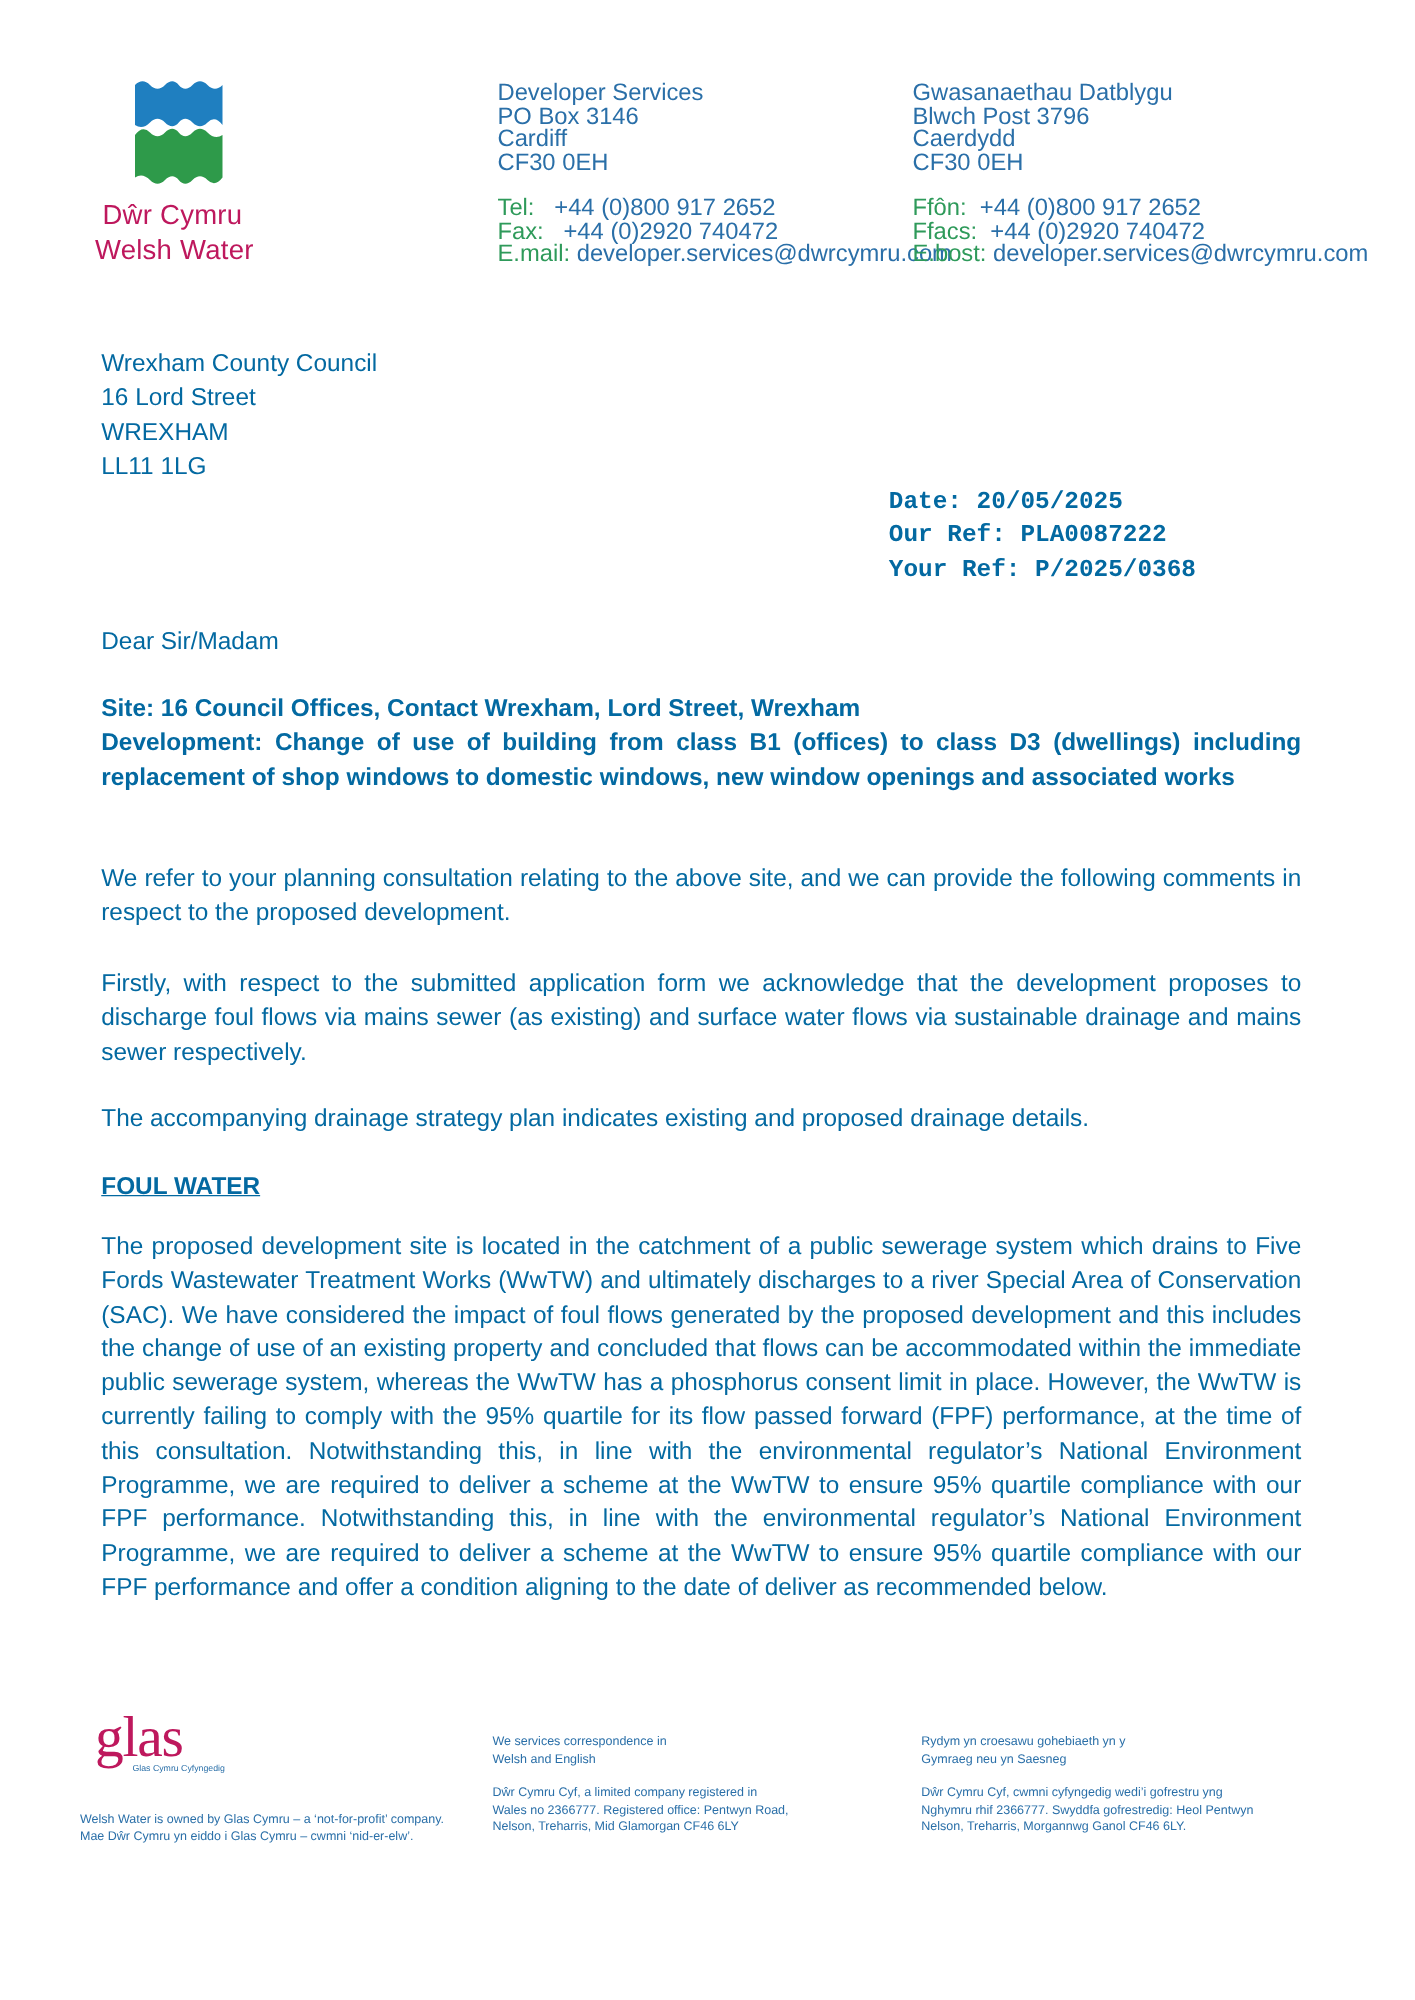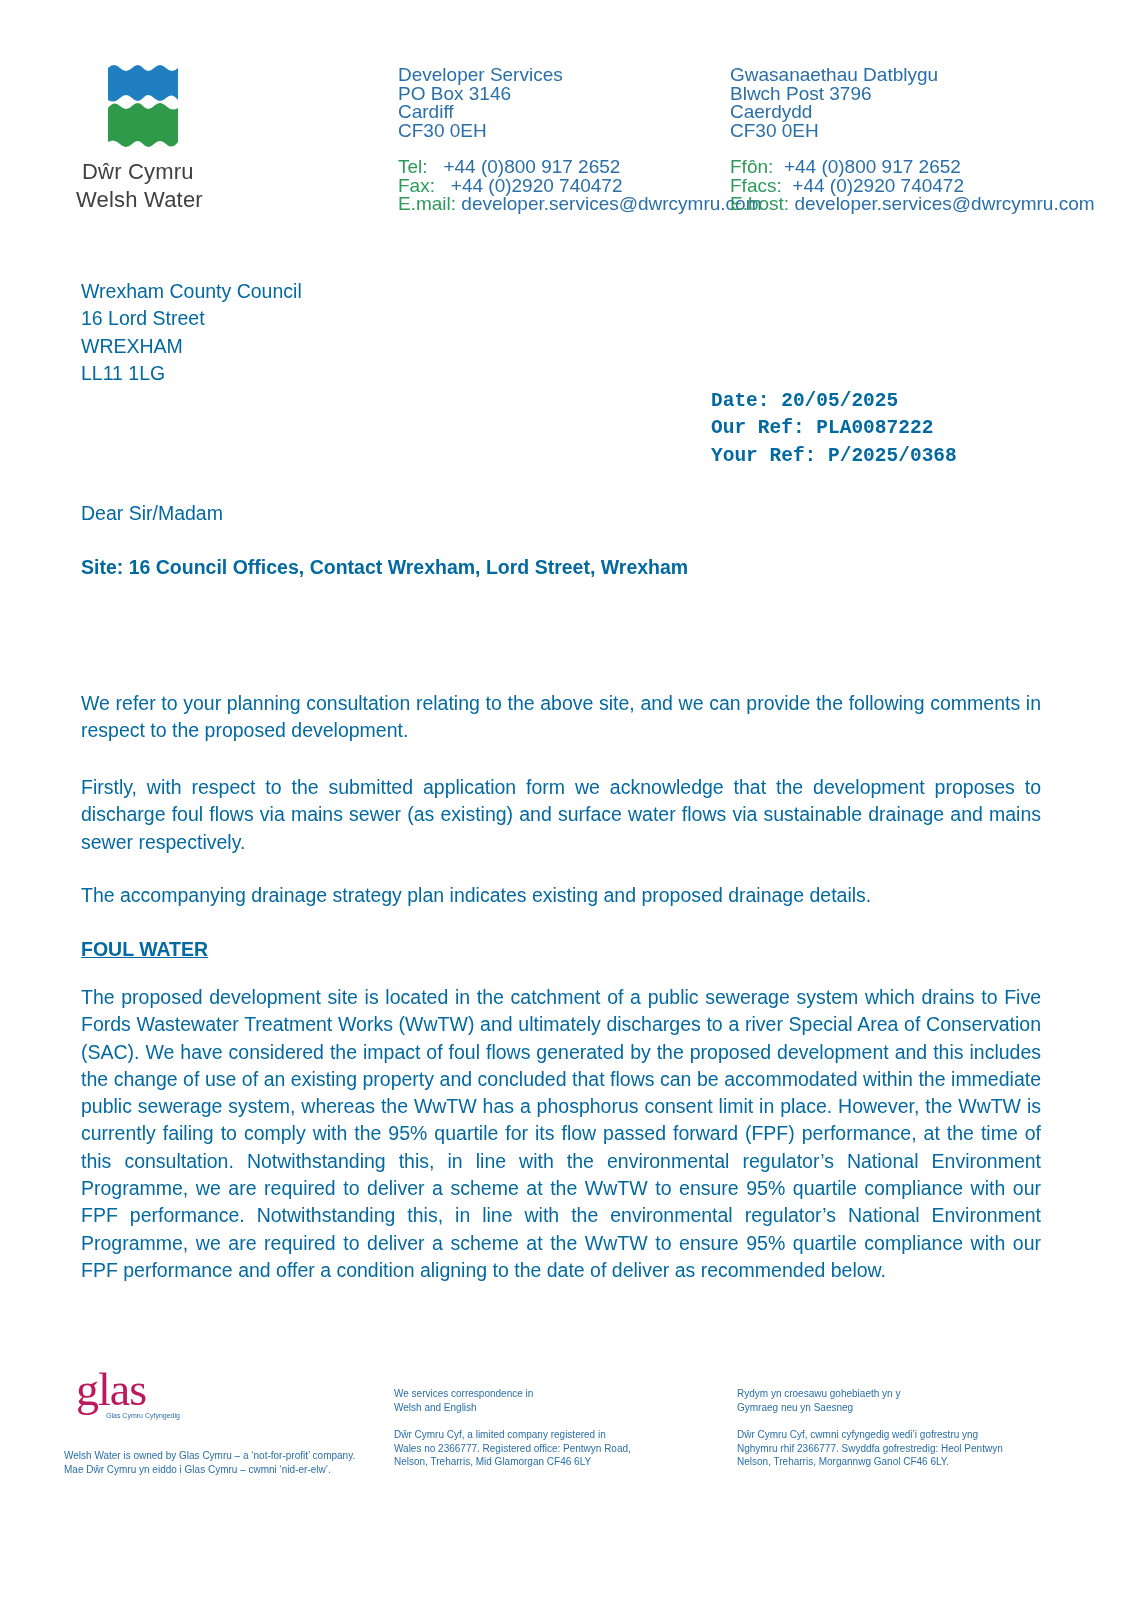--- a/index.html
+++ b/index.html
@@ -3,21 +3,21 @@
 <meta charset="utf-8">
 <style>
   html, body { margin: 0; padding: 0; background: #ffffff; }
   body { width: 1132px; height: 1600px; position: relative; overflow: hidden;
          font-family: "Liberation Sans", "DejaVu Sans", sans-serif; color: #111; }
   .abs { position: absolute; }
 
   
   .logo { left: 76px; top: 64px; width: 140px; }
   .logo svg { display: block; margin-left: 30px; }
-  .logo-text { color: #404040; font-size: 22px; line-height: 28px; letter-spacing: 0.2px; }
+  .logo-text { color: #be185d; font-size: 22px; line-height: 28px; letter-spacing: 0.2px; }
   .logo-text .l1 { padding-left: 6px; }
 
   
   .addr { font-size: 19px; line-height: 18.5px; color: #2a6fa8; }
   .addr .lbl { color: #2e9a5a; }
   .addr .gap { height: 18px; }
   .addr-en { left: 398px; top: 66px; }
   .addr-cy { left: 730px; top: 66px; }
 
   
@@ -90,20 +90,21 @@
 <div class="abs body-text refs">
   <div>Date: 20/05/2025</div>
   <div>Our Ref: PLA0087222</div>
   <div>Your Ref: P/2025/0368</div>
 </div>
 
 <div class="abs body-text salutation">Dear Sir/Madam</div>
 
 <div class="abs body-text subject">
   <div>Site: 16 Council Offices, Contact Wrexham, Lord Street, Wrexham</div>
+  <div>Development: Change of use of building from class B1 (offices) to class D3 (dwellings) including replacement of shop windows to domestic windows, new window openings and associated works</div>
 </div>
 
 <div class="abs body-text para p1">We refer to your planning consultation relating to the above site, and we can provide the following comments in respect to the proposed development.</div>
 <div class="abs body-text para p2">Firstly, with respect to the submitted application form we acknowledge that the development proposes to discharge foul flows via mains sewer (as existing) and surface water flows via sustainable drainage and mains sewer respectively.</div>
 <div class="abs body-text para p3">The accompanying drainage strategy plan indicates existing and proposed drainage details.</div>
 
 <div class="abs body-text heading">FOUL WATER</div>
 
 <div class="abs body-text para p4">The proposed development site is located in the catchment of a public sewerage system which drains to Five Fords Wastewater Treatment Works (WwTW) and ultimately discharges to a river Special Area of Conservation (SAC). We have considered the impact of foul flows generated by the proposed development and this includes the change of use of an existing property and concluded that flows can be accommodated within the immediate public sewerage system, whereas the WwTW has a phosphorus consent limit in place. However, the WwTW is currently failing to comply with the 95% quartile for its flow passed forward (FPF) performance, at the time of this consultation. Notwithstanding this, in line with the environmental regulator’s National Environment Programme, we are required to deliver a scheme at the WwTW to ensure 95% quartile compliance with our FPF performance. Notwithstanding this, in line with the environmental regulator’s National Environment Programme, we are required to deliver a scheme at the WwTW to ensure 95% quartile compliance with our FPF performance and offer a condition aligning to the date of deliver as recommended below.</div>
 

